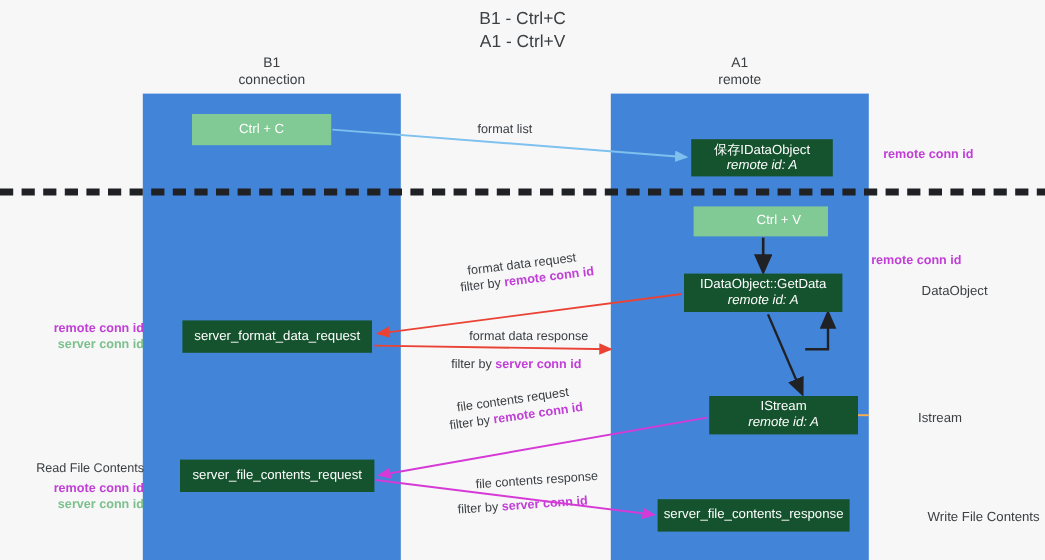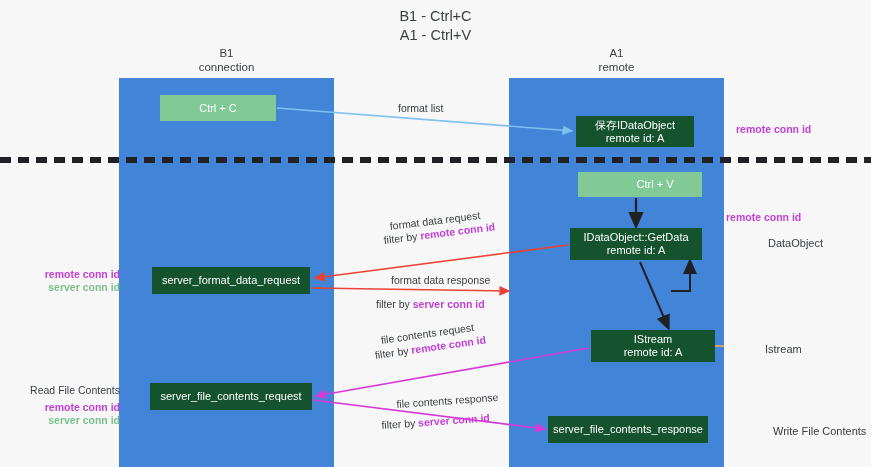--- a/index.html
+++ b/index.html
@@ -40,25 +40,25 @@
     display:flex;align-items:center;justify-content:center;
     text-align:center;
     font-size:11px;line-height:13px;
     color:#ffffff;
     box-sizing:border-box;
     padding:2px 4px;
     z-index:5;
   }
   .box.green{background:#81c995;}
   .box.orange{background:#14532d;}
-  .box .sub{display:block;}
+  .box .sub{display:block;font-style:italic;}
 
   #box-ctrlc{left:160px;top:95px;width:116px;height:26px;}
   #box-idataobject{left:576px;top:116px;width:118px;height:31px;}
-  #box-ctrlv{left:578px;top:172px;width:124px;height:25px;padding-left:34px;}
+  #box-ctrlv{left:578px;top:172px;width:112px;height:25px;padding-left:34px;}
   #box-getdata{left:570px;top:228px;width:132px;height:32px;}
   #box-fmt-req{left:152px;top:267px;width:158px;height:27px;}
   #box-fmt-resp{left:513px;top:278px;width:158px;height:27px;}
   #box-istream{left:591px;top:330px;width:124px;height:32px;}
   #box-file-req{left:150px;top:383px;width:162px;height:27px;}
   #box-file-resp{left:548px;top:416px;width:160px;height:27px;}
 
   
   .side-label{position:absolute;font-size:11px;line-height:14px;color:#3c4043;margin-left:37px;}
   #lbl-dataobject{left:731px;top:236px;}

